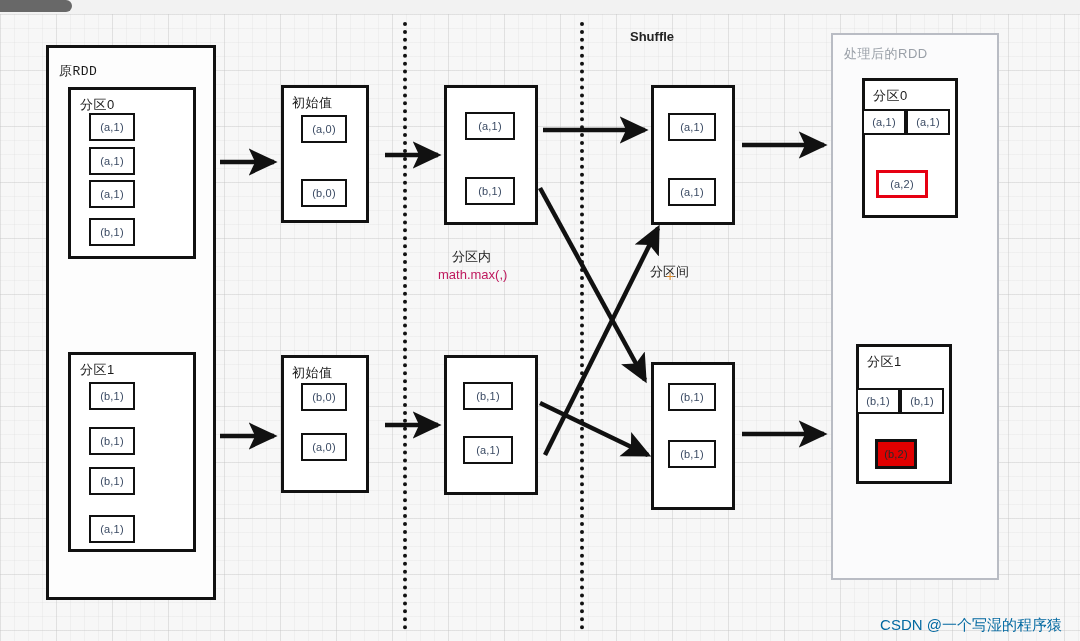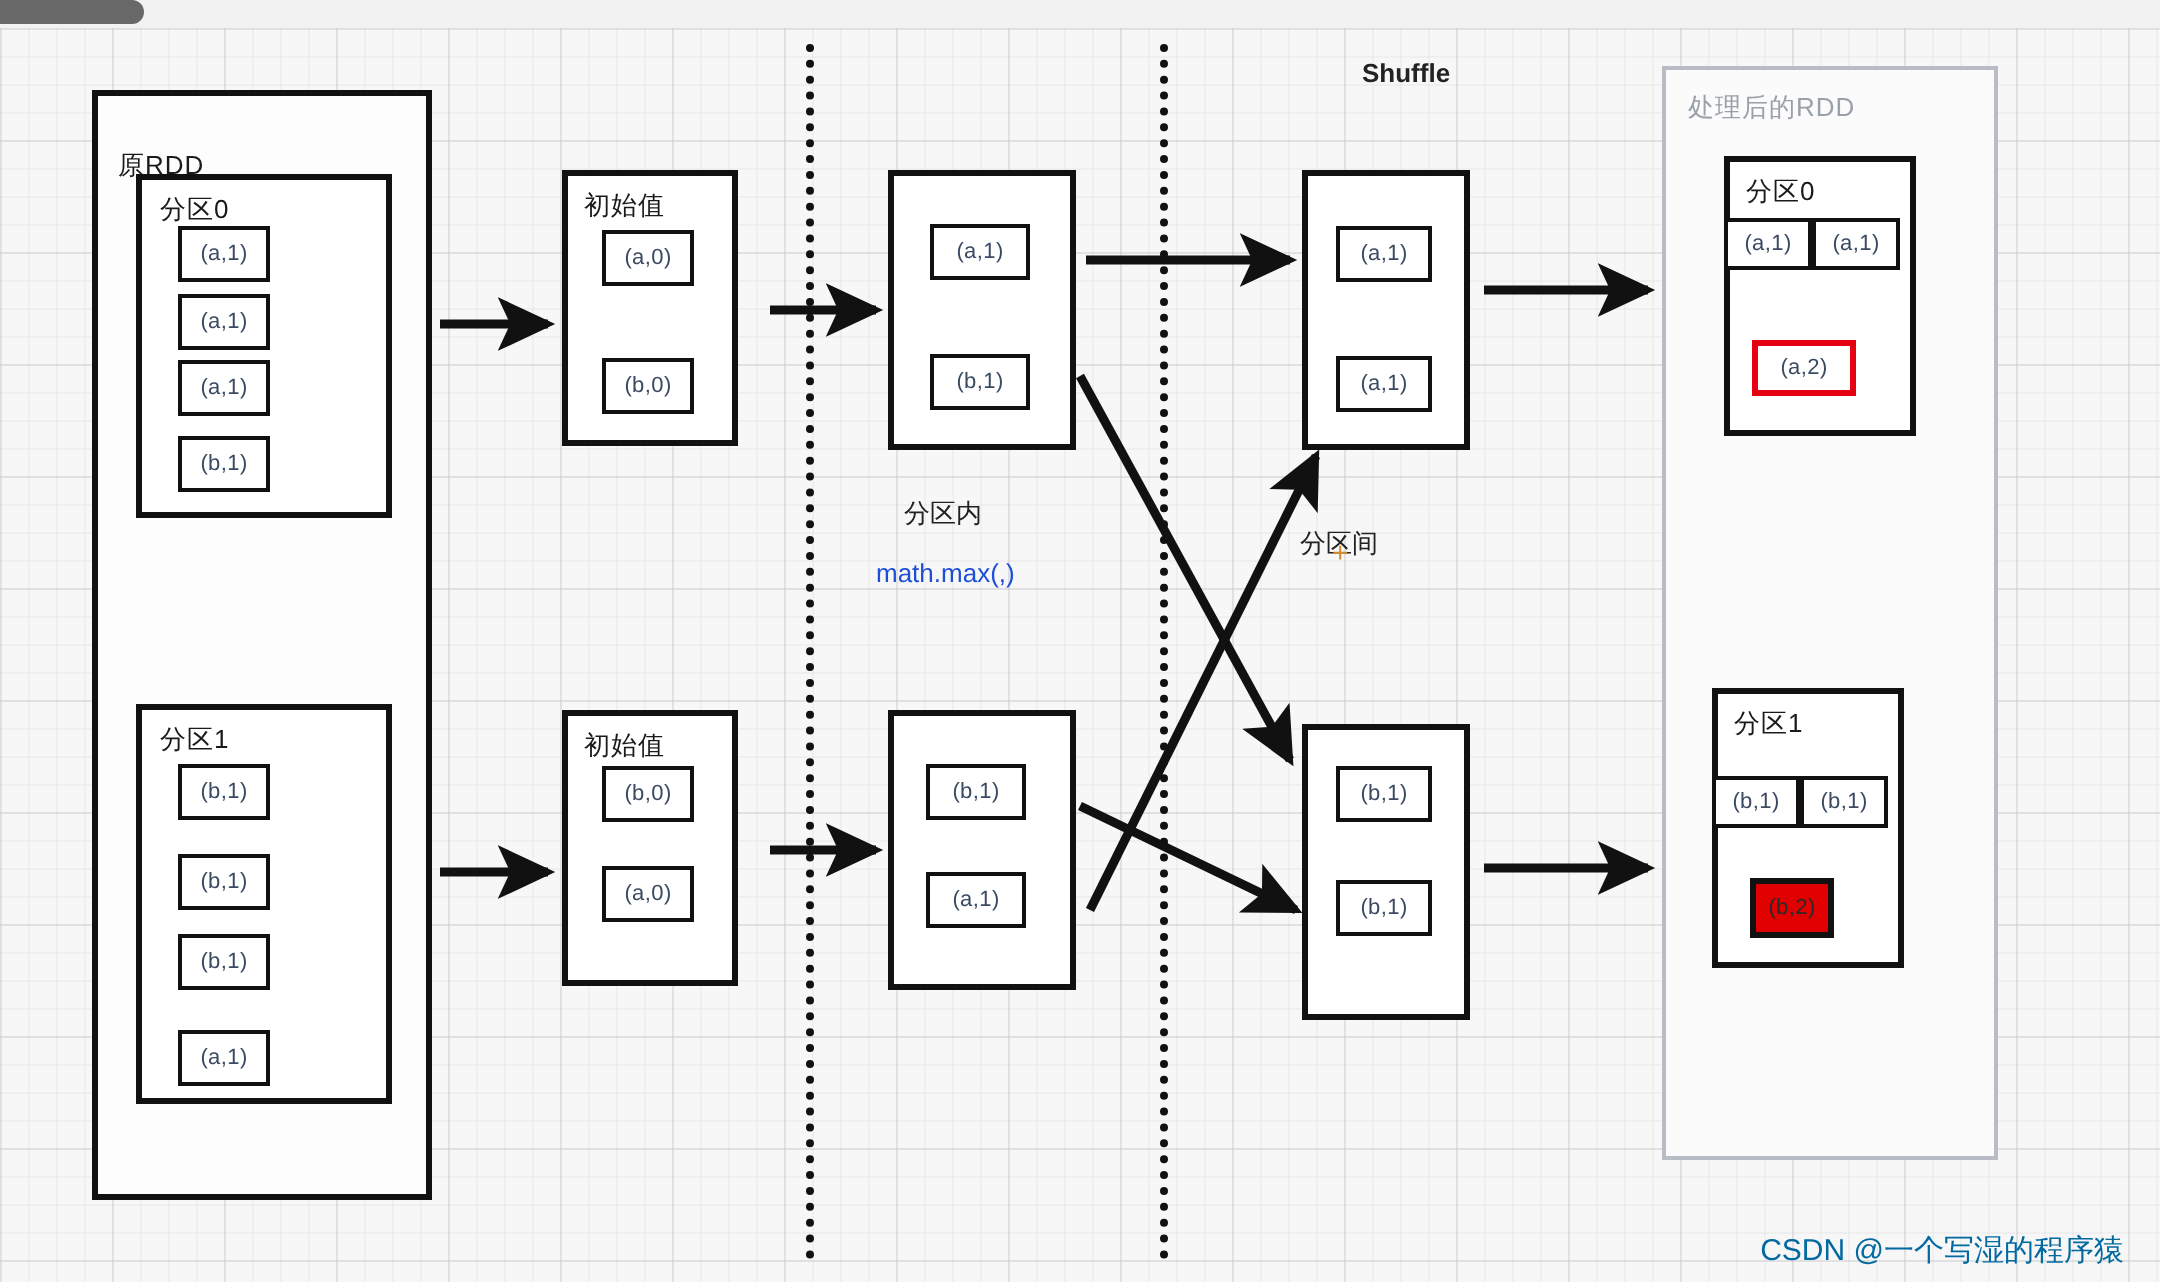--- a/index.html
+++ b/index.html
@@ -33,21 +33,21 @@
 
   
   .kv{position:absolute;border:2.5px solid #111;background:#fff;box-sizing:border-box;
       display:flex;align-items:center;justify-content:center;
       font-size:11px;color:#3a4a63;white-space:nowrap;letter-spacing:.2px;}
   .kv.red{border:3px solid #e60012;color:#3a4a63;}
   .kv.redfill{border:3px solid #111;background:#e10000;color:#2a2a2a;}
 
   
   .ftext{position:absolute;font-size:13px;color:#222;white-space:nowrap;}
-  .ftext.op{color:#1d4ed8;margin-top:12px;}
+  .ftext.op{color:#be185d;}
   .ftext.plus{color:#d98a2b;font-size:14px;}
 
   
   .vdot{position:absolute;width:0;border-left:4px dotted #111;}
 
   
   #arrows{position:absolute;left:0;top:0;width:1080px;height:641px;pointer-events:none;}
 
   
   #wm{position:absolute;right:18px;bottom:6px;font-size:15px;color:#0369a1;white-space:nowrap;}
@@ -59,21 +59,21 @@
 
   <div id="grid"></div>
   <div id="topbar">
     <div id="topchip"></div>
   </div>
 
   <div class="vdot" style="left:403px;top:22px;height:608px;"></div>
   <div class="vdot" style="left:580px;top:22px;height:608px;"></div>
 
   <div class="outerbox" style="left:46px;top:45px;width:170px;height:555px;">
-    <div class="boxlabel" style="left:10px;top:26px;">原RDD</div>
+    <div class="boxlabel" style="left:10px;top:14px;font-family:Liberation Mono, monospace;">原RDD</div>
   </div>
 
   <div class="partbox" style="left:68px;top:87px;width:128px;height:172px;">
     <div class="boxlabel" style="left:9px;top:6px;">分区0</div>
   </div>
   <div class="kv" style="left:89px;top:113px;width:46px;height:28px;">(a,1)</div>
   <div class="kv" style="left:89px;top:147px;width:46px;height:28px;">(a,1)</div>
   <div class="kv" style="left:89px;top:180px;width:46px;height:28px;">(a,1)</div>
   <div class="kv" style="left:89px;top:218px;width:46px;height:28px;">(b,1)</div>
 
@@ -112,21 +112,21 @@
   <div class="kv" style="left:668px;top:113px;width:48px;height:28px;">(a,1)</div>
   <div class="kv" style="left:668px;top:178px;width:48px;height:28px;">(a,1)</div>
 
   <div class="stepbox" style="left:651px;top:362px;width:84px;height:148px;"></div>
   <div class="kv" style="left:668px;top:383px;width:48px;height:28px;">(b,1)</div>
   <div class="kv" style="left:668px;top:440px;width:48px;height:28px;">(b,1)</div>
 
   <div class="ftext" style="left:650px;top:263px;">分区间</div>
   <div class="ftext plus" style="left:666px;top:268px;">+</div>
 
-  <div class="ftext" style="left:681px;top:29px;font-weight:bold;">Shuffle</div>
+  <div class="ftext" style="left:630px;top:29px;font-weight:bold;">Shuffle</div>
 
   <div class="resultbox" style="left:831px;top:33px;width:168px;height:547px;text-align:center;">
     <div class="boxlabel gray" style="left:11px;top:10px;">处理后的RDD</div>
   </div>
 
   <div class="partbox" style="left:862px;top:78px;width:96px;height:140px;">
     <div class="boxlabel" style="left:8px;top:6px;">分区0</div>
   </div>
   <div class="kv" style="left:862px;top:109px;width:44px;height:26px;">(a,1)</div>
   <div class="kv" style="left:906px;top:109px;width:44px;height:26px;">(a,1)</div>

